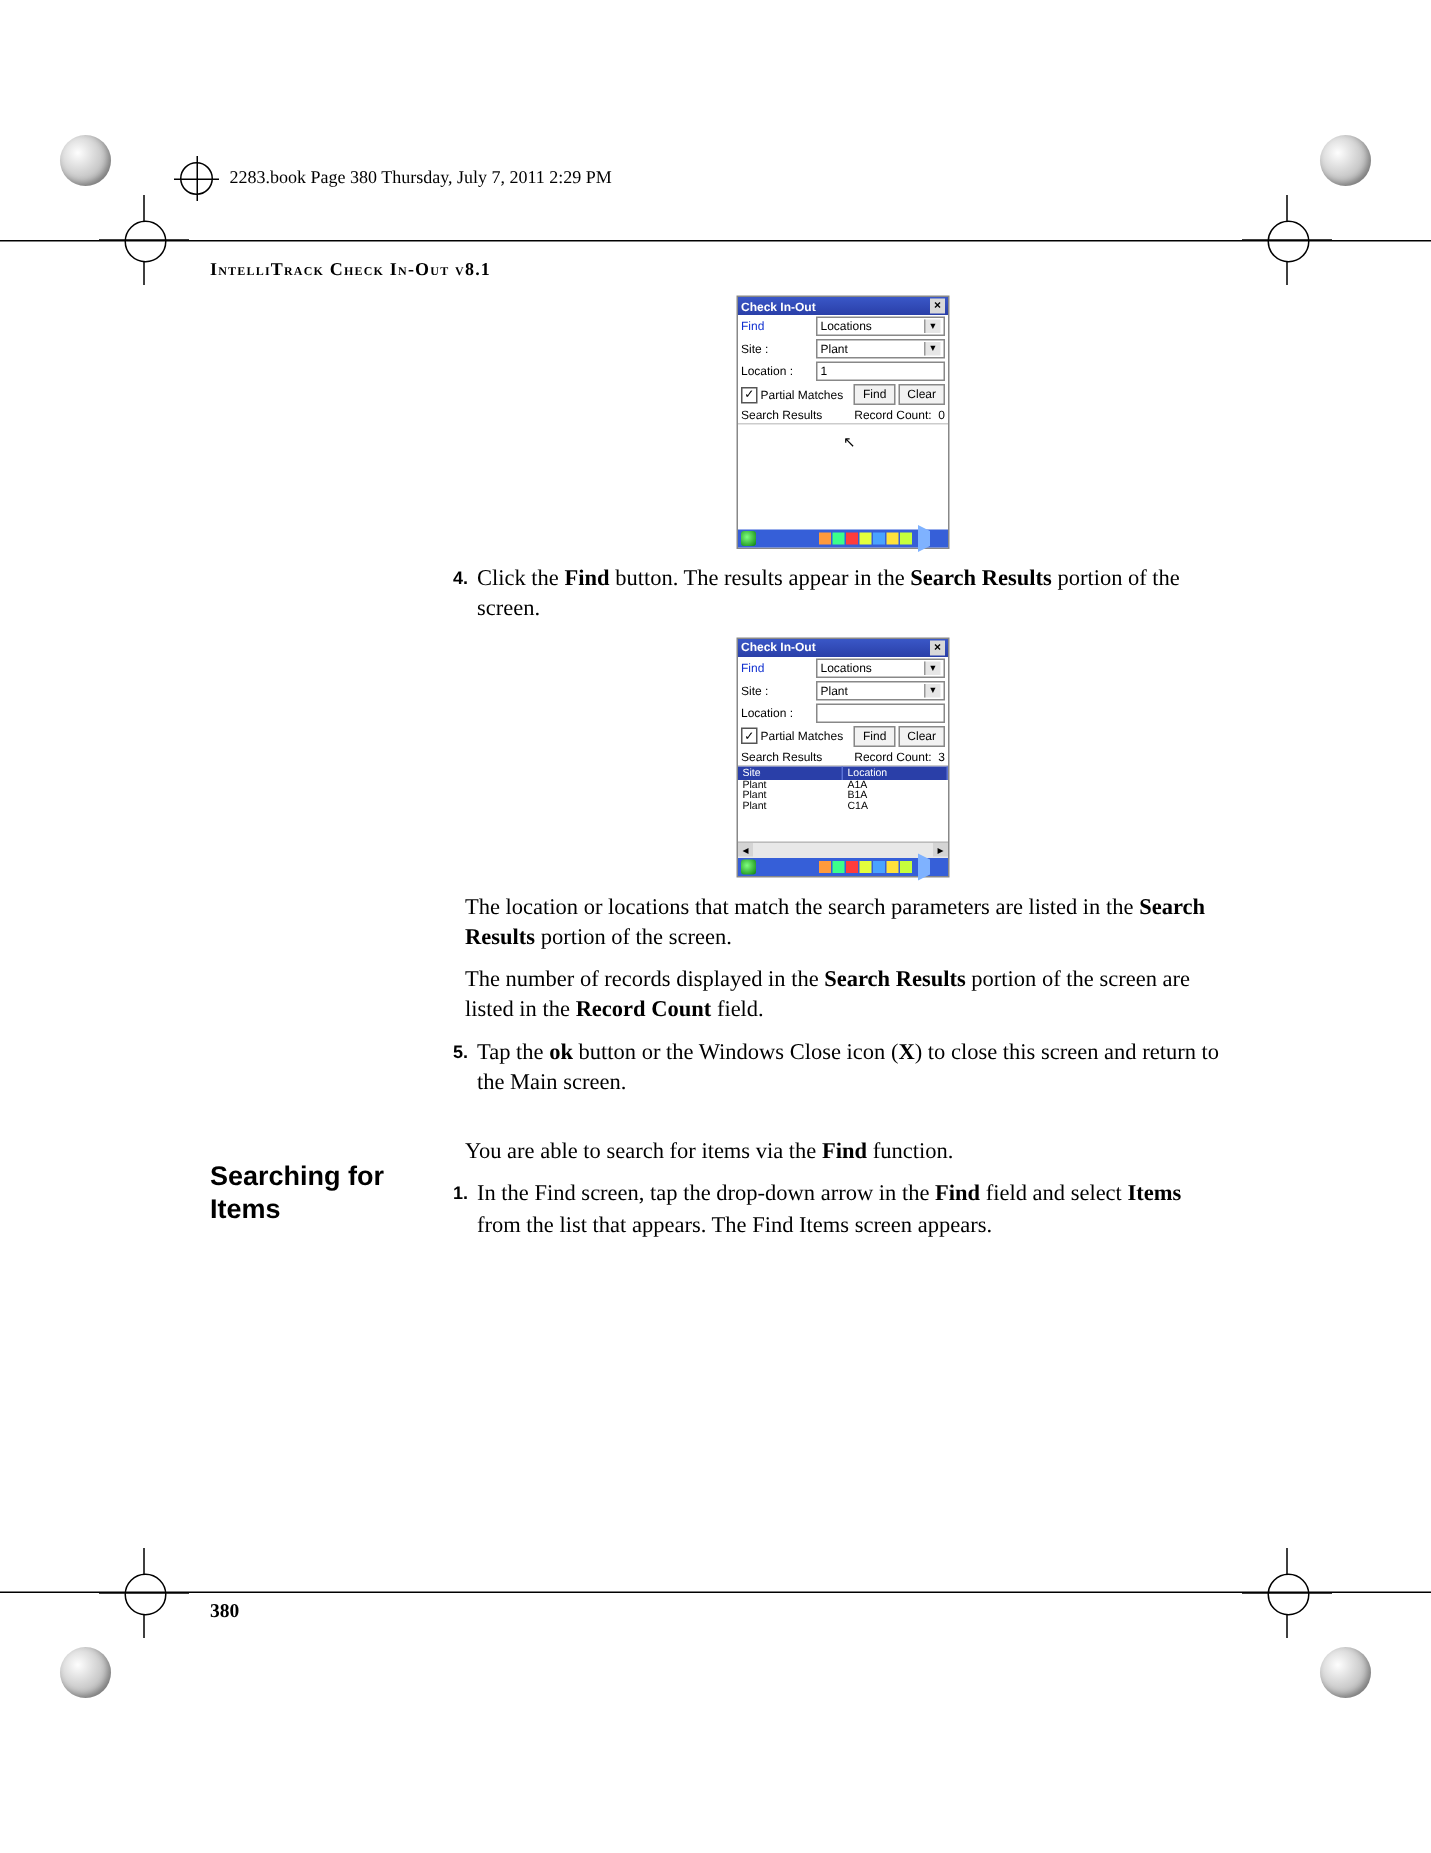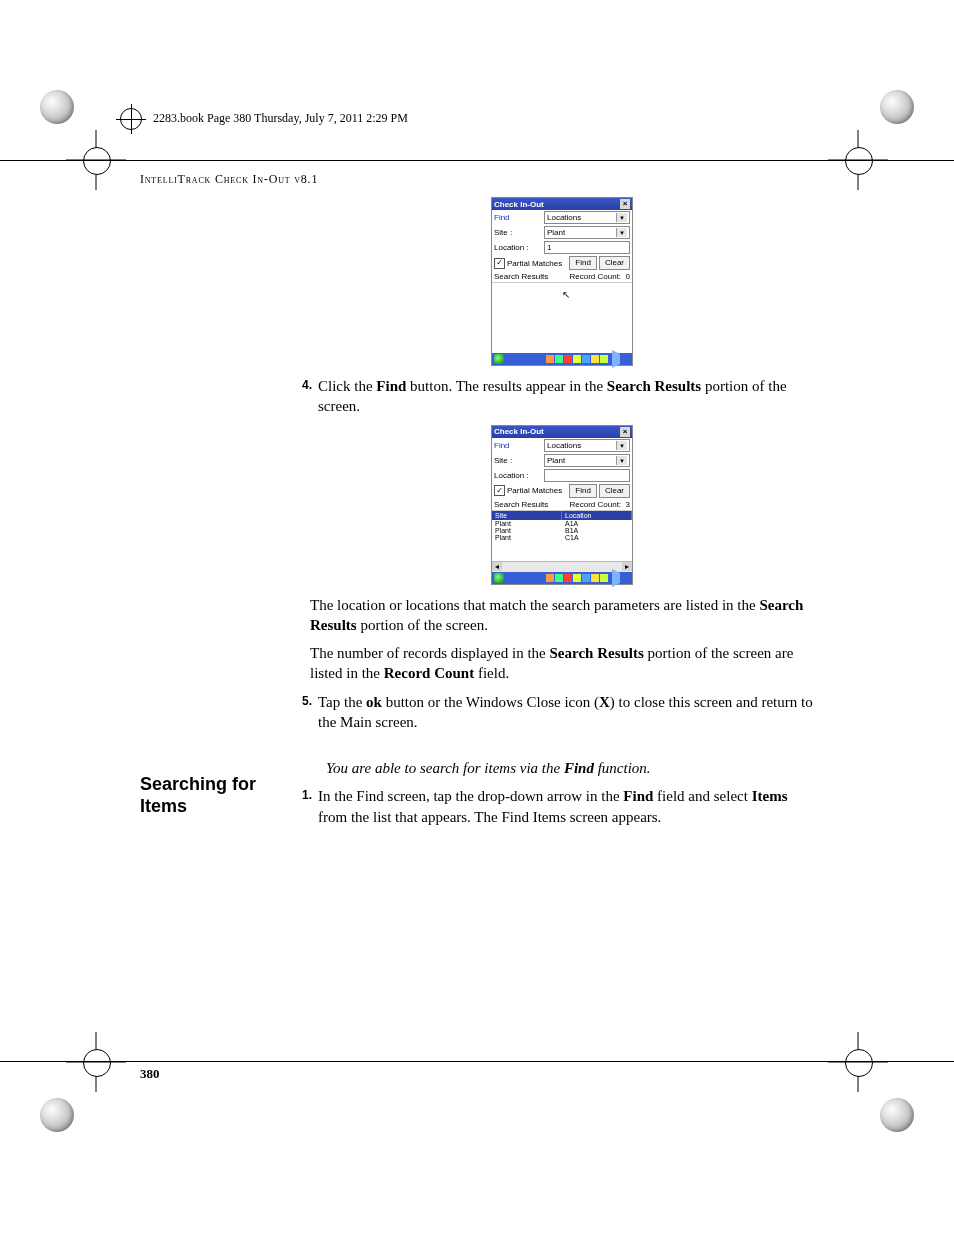--- a/index.html
+++ b/index.html
@@ -98,20 +98,21 @@
   .content {
     position: absolute;
     top: 172px;
     left: 140px;
     right: 140px;
     bottom: 140px;
   }
   .doc-title {
     font-size: 12px;
     letter-spacing: 0.6px;
+    font-weight: bold;
   }
   .doc-title .caps { font-variant: small-caps; letter-spacing: .8px; }
   .doc-subtitle {
     font-family: Arial, Helvetica, sans-serif;
     font-size: 12px;
     margin-top: 2px;
   }
   .body {
     margin-top: 10px;
   }
@@ -527,21 +528,21 @@
           <span>Tap the </span><b>ok</b><span> button or the Windows Close icon (</span><b>X</b><span>) to close this screen and return to the Main screen.</span>
         </div>
       </div>
 
       <div class="section-row">
         <div class="section-title">
           <span>Searching for</span><br>
           <span>Items</span>
         </div>
         <div class="right">
-          <p class="para" style="margin-left:16px;font-style:italic;">
+          <p class="para" style="margin-left:0;">
             <span>You are able to search for items via the </span><b>Find</b><span> function.</span>
           </p>
           <div class="num-row" style="margin-left:-22px;">
             <div class="num">1.</div>
             <div class="txt">
               <span>In the Find screen, tap the drop-down arrow in the </span><b>Find</b><span> field and select </span><b>Items</b><span> from the list that appears. The Find Items screen appears.</span>
             </div>
           </div>
         </div>
       </div>

